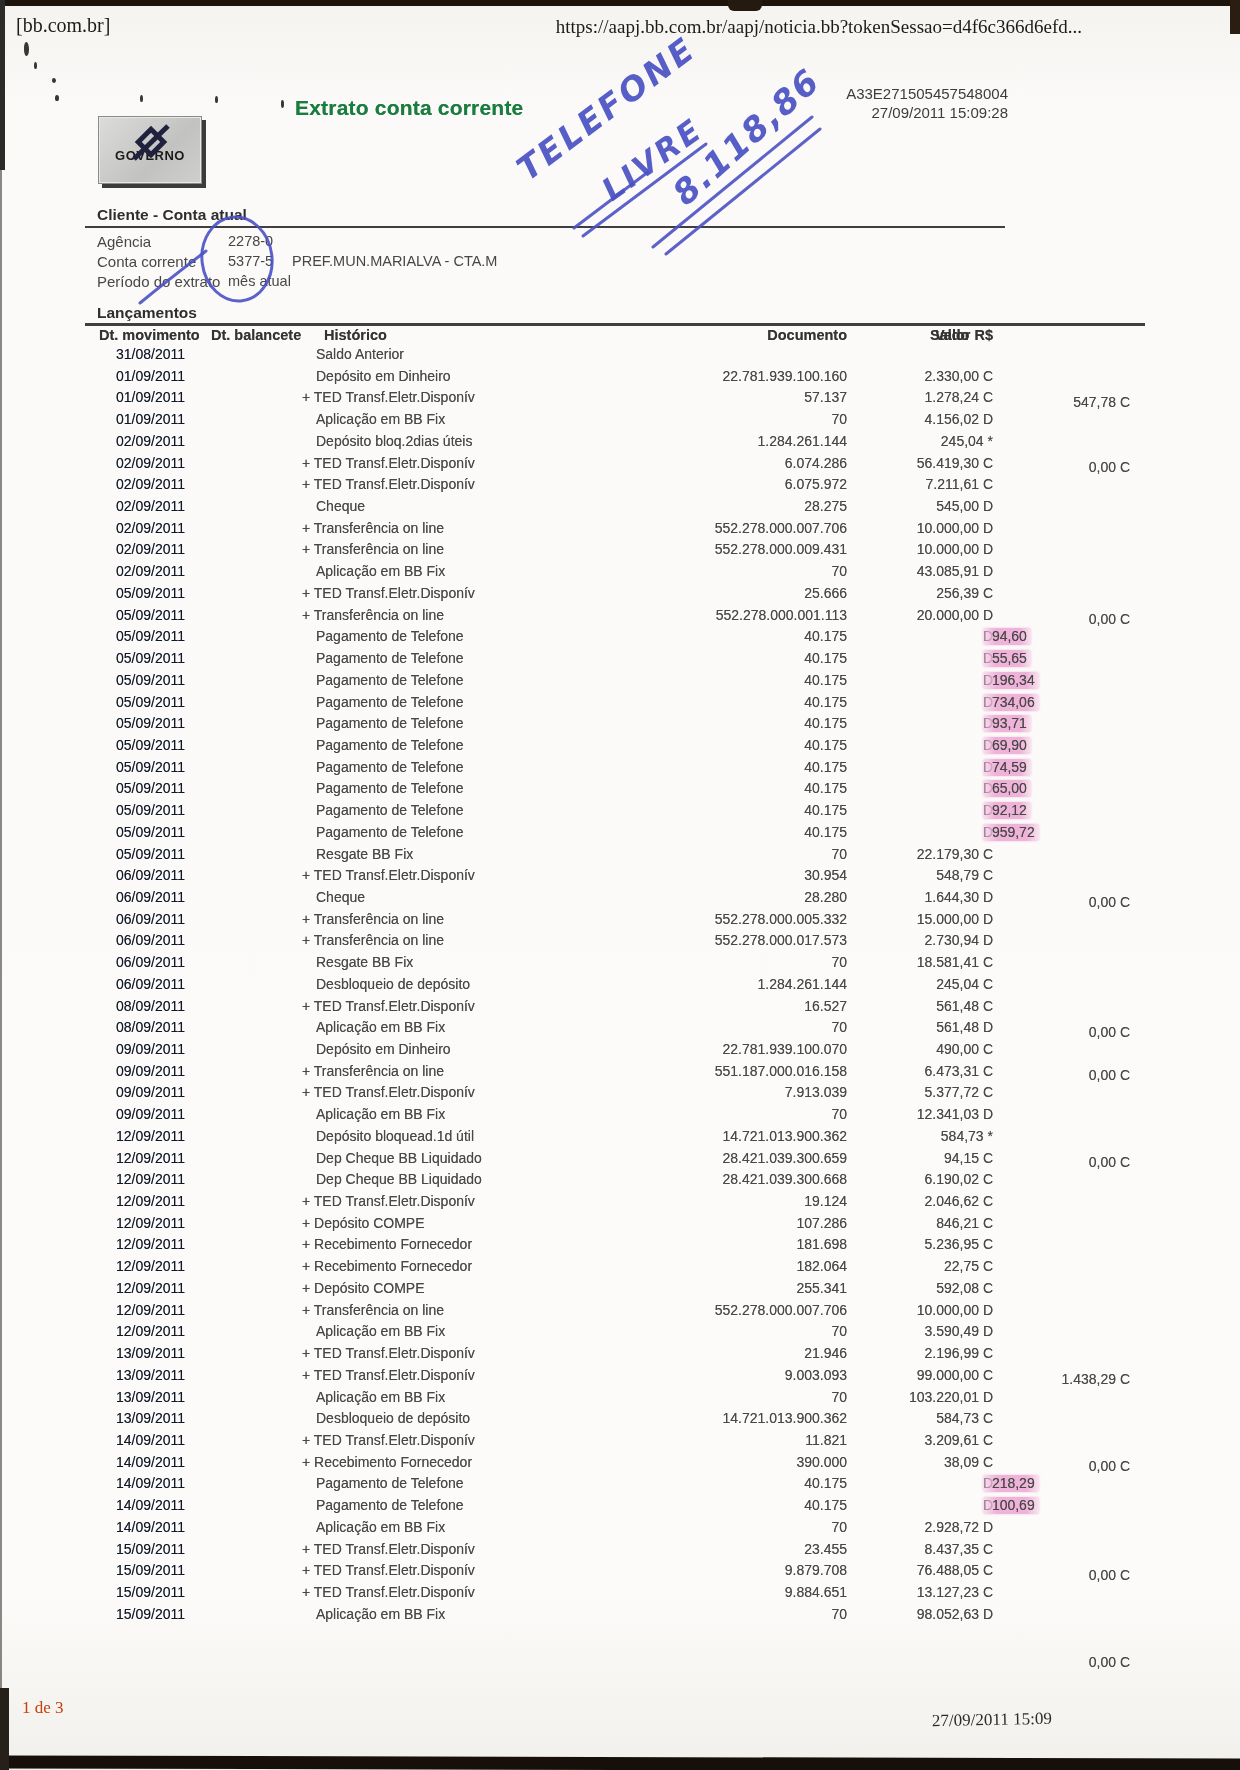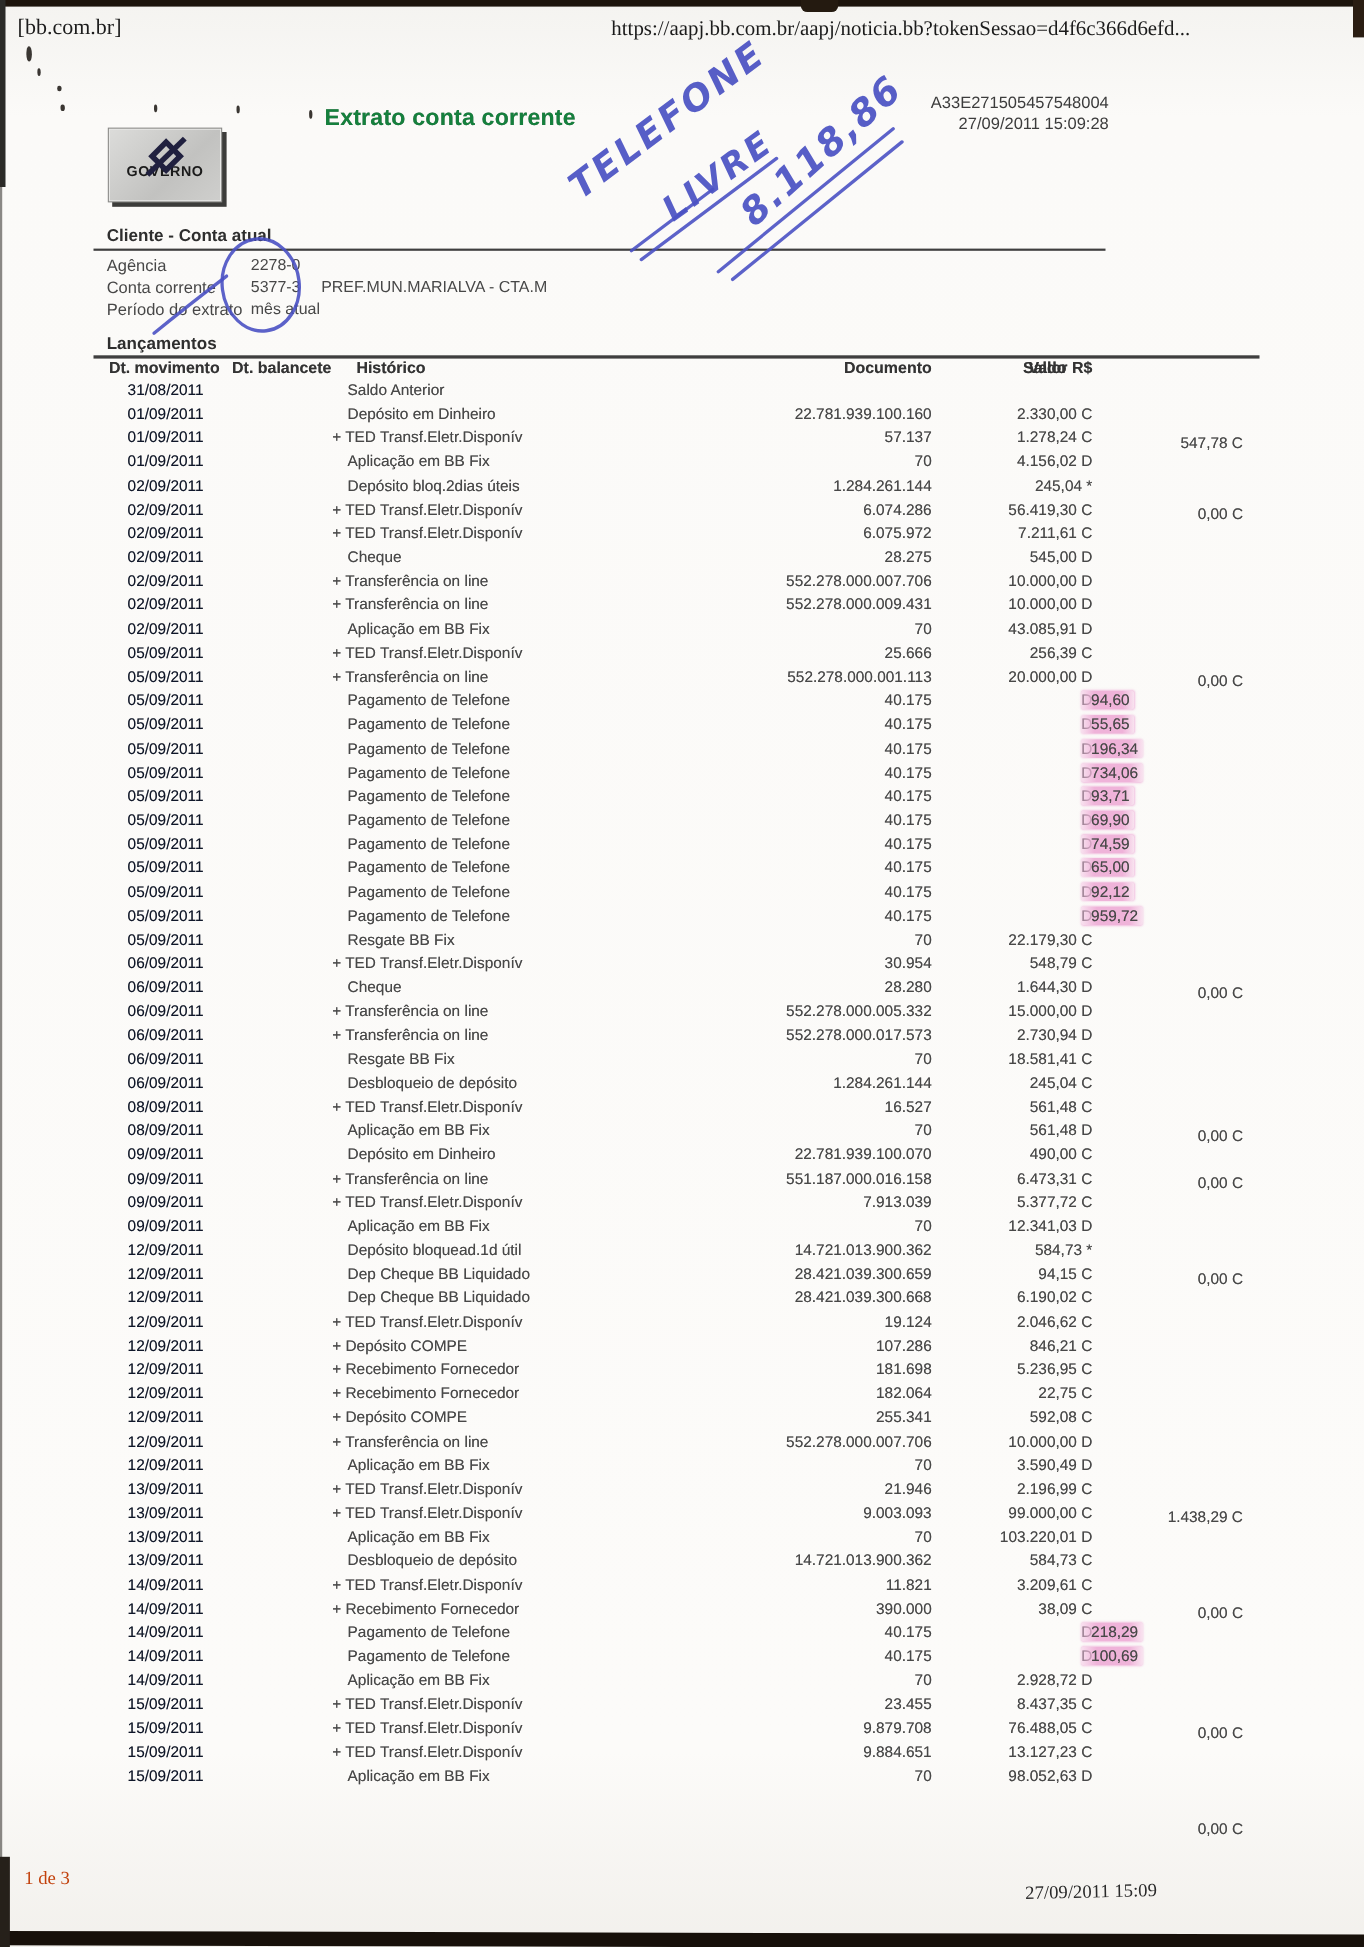--- a/index.html
+++ b/index.html
@@ -101,21 +101,21 @@
 <div class="abs doc-code">
   <div>A33E271505457548004</div>
   <div>27/09/2011 15:09:28</div>
 </div>
 
 <div class="abs sec-title" style="left:97px;top:206px;">Cliente - Conta atual</div>
 <div class="abs rule" style="left:85px;top:226px;width:920px;height:2px;"></div>
 <div class="abs acct-label" style="top:233px;">Agência</div>
 <div class="abs acct-value" style="top:233px;">2278-0</div>
 <div class="abs acct-label" style="top:253px;">Conta corrente</div>
-<div class="abs acct-value" style="top:253px;">5377-3</div>
+<div class="abs acct-value" style="top:253px;">5377-5</div>
 <div class="abs acct-extra" style="top:253px;">PREF.MUN.MARIALVA - CTA.M</div>
 <div class="abs acct-label" style="top:273px;">Período do extrato</div>
 <div class="abs acct-value" style="top:273px;">mês atual</div>
 
 <div class="abs sec-title" style="left:97px;top:304px;">Lançamentos</div>
 <div class="abs rule" style="left:85px;top:323px;width:1060px;height:3px;"></div>
 <div class="abs thead scan-text">
   <span class="h-date">Dt. movimento</span>
   <span class="h-bal">Dt. balancete</span>
   <span class="h-hist">Histórico</span>

